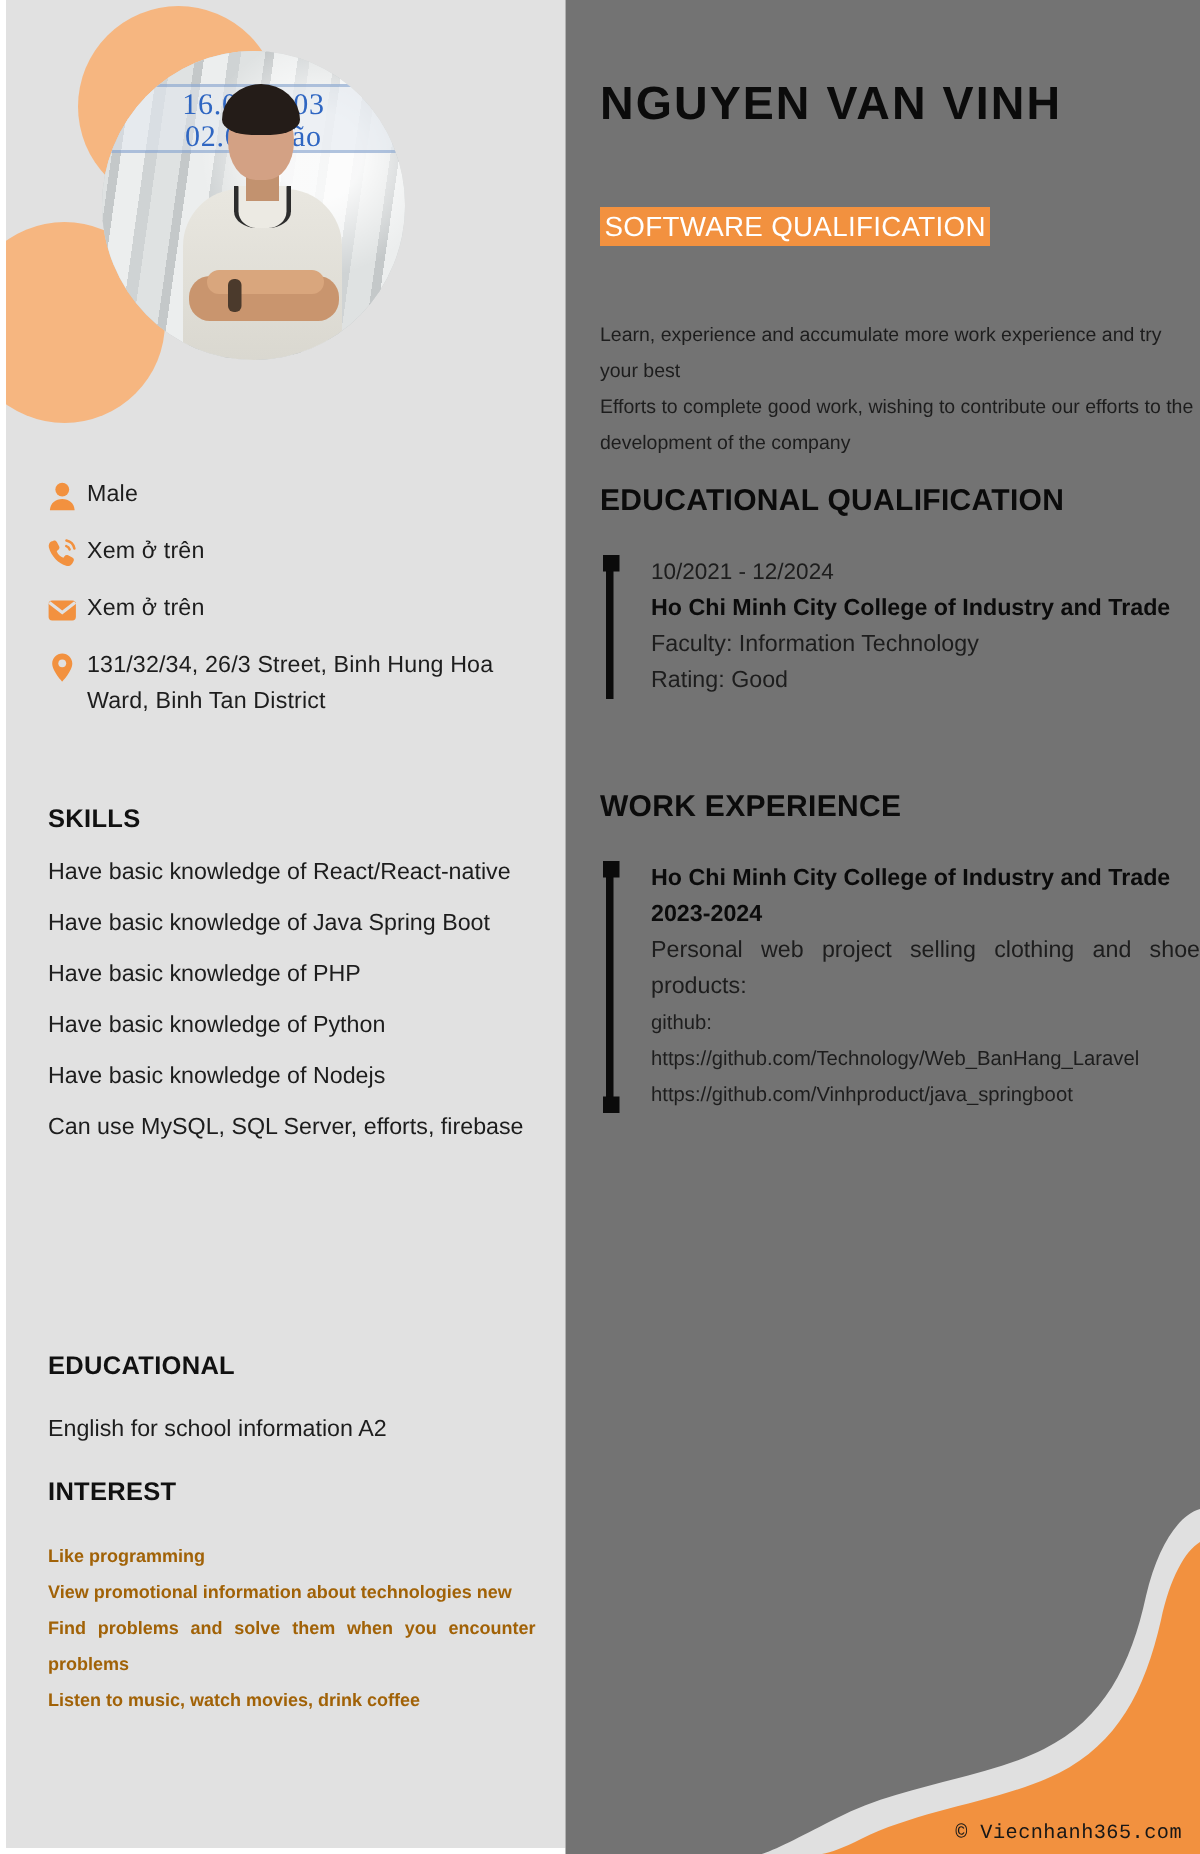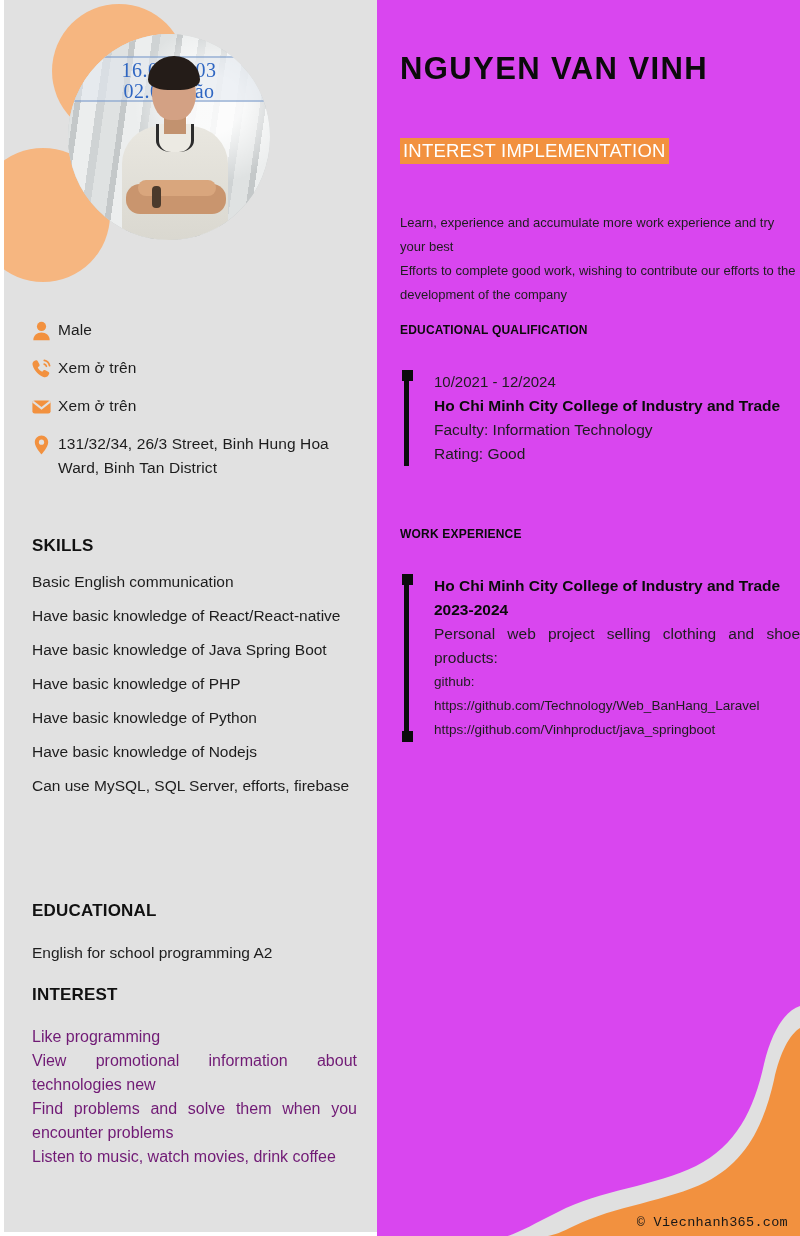--- a/index.html
+++ b/index.html
@@ -200,34 +200,35 @@
     text-align: justify;
   }
 
   #interest-list {
     position: absolute;
     left: 28px;
     top: 1025px;
     width: 325px;
   }
   .interest-item {
-    font-size: 16px;
-    line-height: 24px;
-    color: #701a75;
+    font-size: 12px;
+    line-height: 24px;
+    color: #a16207;
     text-align: justify;
+    font-weight: bold;
   }
 
   
   #main {
     position: absolute;
     left: 377px;
     top: 0;
     width: 423px;
     height: 1236px;
-    background: #d946ef;
+    background: #737373;
   }
 
   #full-name {
     position: absolute;
     left: 23px;
     top: 48px;
     width: 400px;
     font-size: 31px;
     font-weight: bold;
     line-height: 42px;
@@ -257,21 +258,21 @@
     top: 211px;
     width: 400px;
     font-size: 13px;
     line-height: 24px;
     color: #1d1d1d;
   }
 
   .main-heading {
     position: absolute;
     left: 23px;
-    font-size: 12px;
+    font-size: 20px;
     font-weight: bold;
     color: #0b0b0b;
     letter-spacing: 0.2px;
   }
   #education-heading { top: 323px; }
   #work-heading      { top: 527px; }
 
   .timeline-block { position: absolute; }
   #education-block { left: 23px; top: 370px; width: 400px; }
   #work-block      { left: 23px; top: 574px; width: 400px; }
@@ -423,50 +424,49 @@
             <circle cx="9.5" cy="7.2" r="2.6" fill="#e1e1e1"></circle>
           </svg>
         </span>
         <span class="contact-text">131/32/34, 26/3 Street, Binh Hung Hoa Ward, Binh Tan District</span>
       </div>
 
     </div>
 
     <div class="side-heading" id="skills-heading">SKILLS</div>
     <div id="skills-list">
-      <div class="skill-item">Basic English communication</div>
       <div class="skill-item">Have basic knowledge of React/React-native</div>
       <div class="skill-item">Have basic knowledge of Java Spring Boot</div>
       <div class="skill-item">Have basic knowledge of PHP</div>
       <div class="skill-item">Have basic knowledge of Python</div>
       <div class="skill-item">Have basic knowledge of Nodejs</div>
       <div class="skill-item">Can use MySQL, SQL Server, efforts, firebase</div>
     </div>
 
     <div class="side-heading" id="certificate-heading">EDUCATIONAL</div>
     <div id="certificate-list">
-      <div class="certificate-item">English for school programming A2</div>
+      <div class="certificate-item">English for school information A2</div>
     </div>
 
     <div class="side-heading" id="interest-heading">INTEREST</div>
     <div id="interest-list">
       <div class="interest-item">Like programming</div>
       <div class="interest-item">View promotional information about technologies new</div>
       <div class="interest-item">Find problems and solve them when you encounter problems</div>
       <div class="interest-item">Listen to music, watch movies, drink coffee</div>
     </div>
 
   </div>
 
   <div id="main">
 
     <div id="full-name">NGUYEN VAN VINH</div>
 
     <div id="job-title-wrap">
-      <span id="job-title">INTEREST IMPLEMENTATION</span>
+      <span id="job-title">SOFTWARE QUALIFICATION</span>
     </div>
 
     <div id="objective">
       <div>Learn, experience and accumulate more work experience and try your best</div>
       <div>Efforts to complete good work, wishing to contribute our efforts to the development of the company</div>
     </div>
 
     <div class="main-heading" id="education-heading">EDUCATIONAL QUALIFICATION</div>
 
     <div class="timeline-block" id="education-block">

